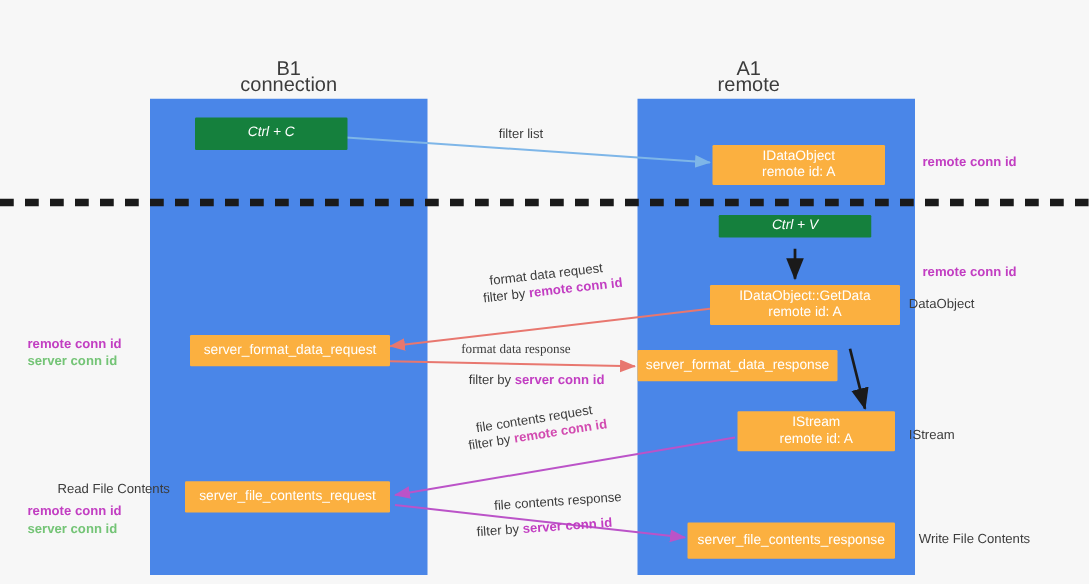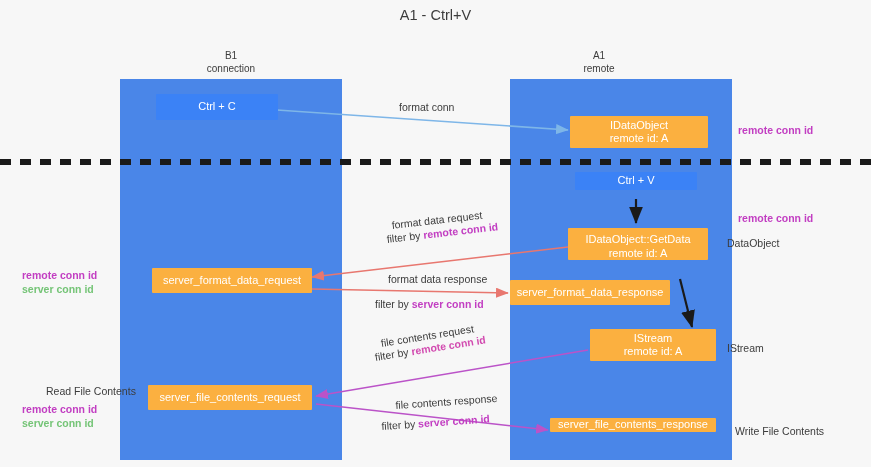--- a/index.html
+++ b/index.html
@@ -15,36 +15,36 @@
   #stage{position:absolute;inset:0;}
 
   
   .title{
     position:absolute;left:0;right:0;top:6px;
     text-align:center;font-size:14.5px;line-height:18px;color:#3c3c3c;
   }
 
   
   .col-head{
-    position:absolute;text-align:center;font-size:10px;line-height:13px;color:#3c3c3c;
+    position:absolute;text-align:center;font-size:16px;line-height:13px;color:#3c3c3c;
   }
 
   
   .lane{
     position:absolute;background:#4a86e8;
   }
 
   
   .box{
     position:absolute;box-sizing:border-box;
     display:flex;flex-direction:column;align-items:center;justify-content:center;
     color:#ffffff;font-size:11px;line-height:13.5px;text-align:center;
     border-radius:1px;
   }
-  .box.green{background:#3b82f6;}
+  .box.green{background:#15803d;font-style:italic;}
   .box.orange{background:#fbb040;}
   .box .l2{font-size:11px;}
 
   
   .note{
     position:absolute;font-size:10.5px;line-height:14px;white-space:nowrap;
   }
   .note .purple{color:#c23ec2;font-weight:bold;}
   .note .green{color:#74c476;font-weight:bold;}
   .note .plain{color:#3c3c3c;}
@@ -57,21 +57,20 @@
   .alab b.pink{color:#d24bb0;font-weight:bold;}
 
   svg#wires{position:absolute;left:0;top:0;width:871px;height:467px;pointer-events:none;}
 </style>
 </head>
 <body>
 
 <div id="stage">
 
   <div class="title">
-    <div>A1 - Ctrl+V</div>
   </div>
 
   <div class="col-head" style="left:120px;width:222px;top:49px;">
     <div>B1</div>
     <div>connection</div>
   </div>
   <div class="col-head" style="left:488px;width:222px;top:49px;">
     <div>A1</div>
     <div>remote</div>
   </div>
@@ -118,21 +117,21 @@
 
   <div class="box orange" style="left:570px;top:116px;width:138px;height:32px;">
     <div>IDataObject</div>
     <div class="l2">remote id: A</div>
   </div>
 
   <div class="box green" style="left:575px;top:172px;width:122px;height:18px;">
     <div>Ctrl + V</div>
   </div>
 
-  <div class="box orange" style="left:568px;top:228px;width:140px;height:32px;justify-content:flex-end;">
+  <div class="box orange" style="left:568px;top:228px;width:152px;height:32px;">
     <div>IDataObject::GetData</div>
     <div class="l2">remote id: A</div>
   </div>
 
   <div class="box orange" style="left:152px;top:268px;width:160px;height:25px;">
     <div>server_format_data_request</div>
   </div>
 
   <div class="box orange" style="left:510px;top:280px;width:160px;height:25px;">
     <div>server_format_data_response</div>
@@ -140,32 +139,32 @@
 
   <div class="box orange" style="left:590px;top:329px;width:126px;height:32px;">
     <div>IStream</div>
     <div class="l2">remote id: A</div>
   </div>
 
   <div class="box orange" style="left:148px;top:385px;width:164px;height:25px;">
     <div>server_file_contents_request</div>
   </div>
 
-  <div class="box orange" style="left:550px;top:418px;width:166px;height:14px;">
+  <div class="box orange" style="left:550px;top:418px;width:166px;height:29px;">
     <div>server_file_contents_response</div>
   </div>
 
-  <div class="alab" style="left:399px;top:101px;">format conn</div>
+  <div class="alab" style="left:399px;top:101px;">filter list</div>
 
   <div class="alab" style="left:391px;top:219px;transform:rotate(-6.5deg);transform-origin:left top;">format data request</div>
   <div class="alab" style="left:386px;top:233px;transform:rotate(-6.5deg);transform-origin:left top;">
     <span>filter by </span><b class="purple">remote conn id</b>
   </div>
 
-  <div class="alab" style="left:388px;top:273px;">format data response</div>
+  <div class="alab" style="left:369px;top:273px;font-family:Liberation Serif, serif;">format data response</div>
   <div class="alab" style="left:375px;top:298px;">
     <span>filter by </span><b class="purple">server conn id</b>
   </div>
 
   <div class="alab" style="left:380px;top:337px;transform:rotate(-9deg);transform-origin:left top;">file contents request</div>
   <div class="alab" style="left:374px;top:351px;transform:rotate(-9deg);transform-origin:left top;">
     <span>filter by </span><b class="pink">remote conn id</b>
   </div>
 
   <div class="alab" style="left:395px;top:399px;transform:rotate(-4deg);transform-origin:left top;">file contents response</div>

